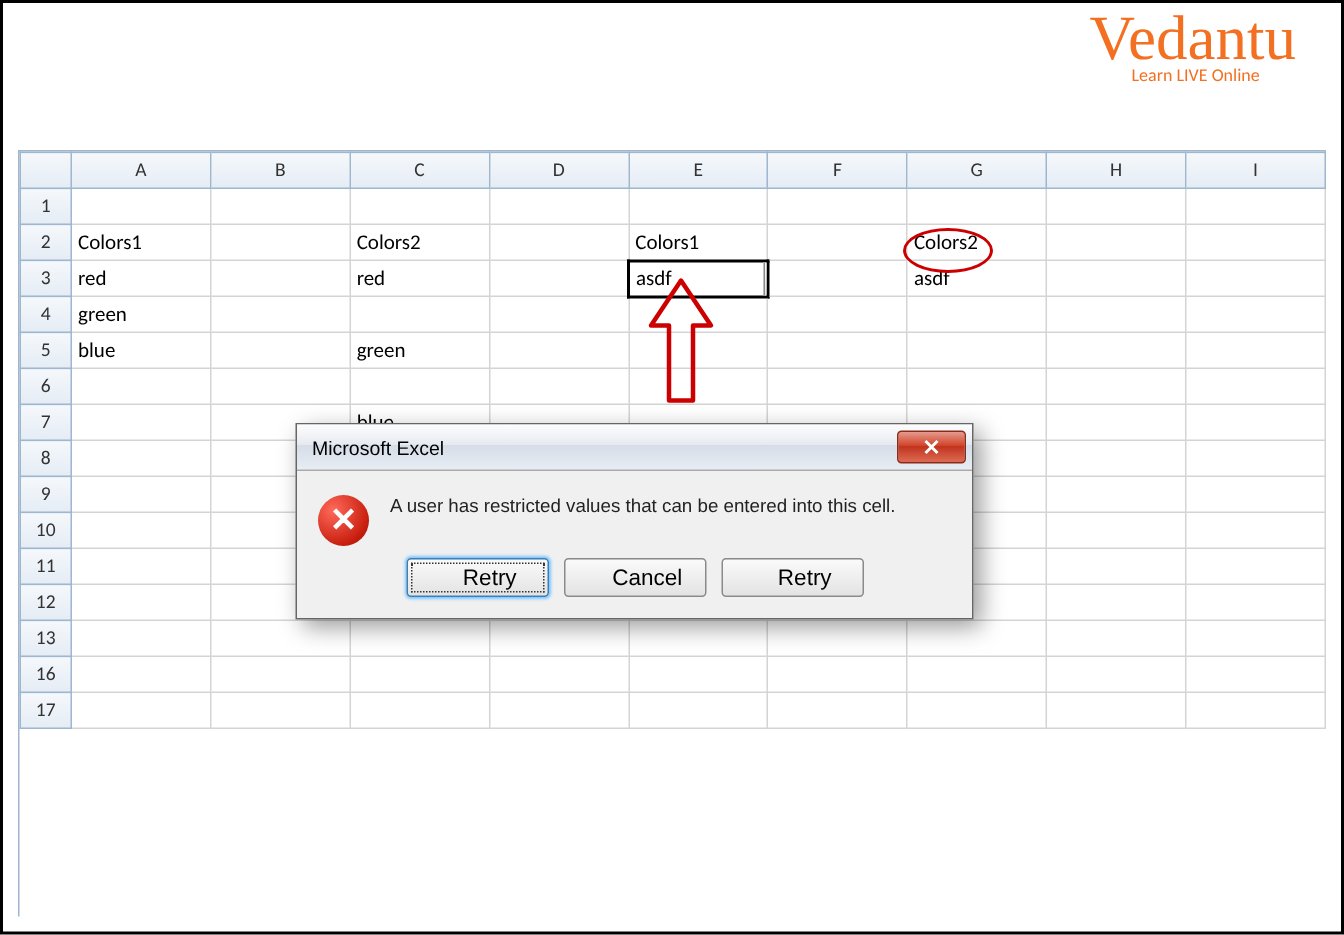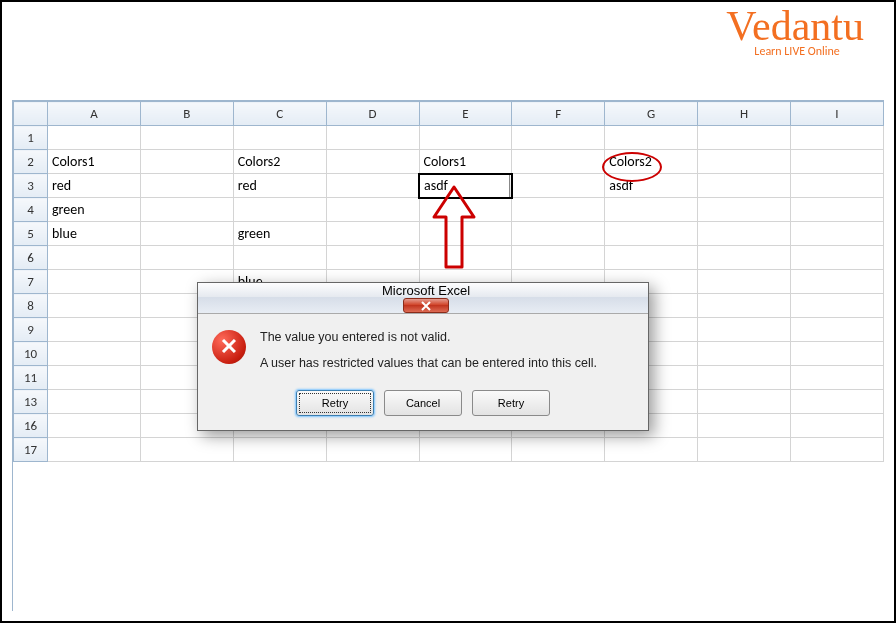--- a/index.html
+++ b/index.html
@@ -122,21 +122,20 @@
   }
   .dialog-title {
     display: flex;
     align-items: center;
     justify-content: space-between;
     height: 30px;
     padding: 0 4px 0 10px;
     background: linear-gradient(#fdfdfe, #e6eaf0 45%, #d6dde8 46%, #e8edf4);
     border-bottom: 1px solid #aaa;
     font-size: 13px;
-    flex-direction: column;
   }
   .close-btn {
     width: 44px;
     height: 20px;
     background: linear-gradient(#e59a8e, #d1452a 45%, #c0311b 46%, #dd6b54);
     border: 1px solid #8b2c1a;
     border-radius: 3px;
     color: #fff;
     display: flex;
     align-items: center;
@@ -173,24 +172,25 @@
     justify-content: center;
     gap: 10px;
     padding: 4px 0 14px 0;
   }
   .dlg-btn {
     min-width: 76px;
     height: 24px;
     background: linear-gradient(#fafafa, #e3e3e3);
     border: 1px solid #8a8a8a;
     border-radius: 3px;
-    font-size: 11px;
+    font-size: 15px;
     display: flex;
     align-items: center;
     justify-content: center;
+    padding-left: 17px;
   }
   .dlg-btn.focus {
     outline: 1px dotted #333;
     outline-offset: -4px;
     border: 1px solid #3c7fb1;
     box-shadow: 0 0 2px 1px #7fc5ff;
   }
   .corner-cell { width:34px; background:linear-gradient(#f5f8fb,#e4ecf5); border:1px solid #9eb6ce;}
 </style>
 </head>
@@ -331,20 +331,32 @@
           <td class=""></td>
           <td class=""></td>
           <td class=""></td>
           <td class=""></td>
           <td class=""></td>
           <td class=""></td>
           <td class=""></td>
         </tr>
         <tr>
           <th class="rowhdr">11</th>
+          <td class=""></td>
+          <td class=""></td>
+          <td class=""></td>
+          <td class=""></td>
+          <td class=""></td>
+          <td class=""></td>
+          <td class=""></td>
+          <td class=""></td>
+          <td class=""></td>
+        </tr>
+        <tr>
+          <th class="rowhdr">12</th>
           <td class=""></td>
           <td class=""></td>
           <td class=""></td>
           <td class=""></td>
           <td class=""></td>
           <td class=""></td>
           <td class=""></td>
           <td class=""></td>
           <td class=""></td>
         </tr>
@@ -399,21 +411,20 @@
     <span>Microsoft Excel</span>
     <div class="close-btn">
       <svg width="12" height="12">
           <path d="M2 2 L10 10 M10 2 L2 10" stroke="#fff" stroke-width="2"></path>
         </svg>
     </div>
   </div>
   <div class="dialog-body">
     <div class="err-icon">✕</div>
     <div class="dialog-msg">
-      <p>The value you entered is not valid.</p>
       <p>A user has restricted values that can be entered into this cell.</p>
     </div>
   </div>
   <div class="dialog-buttons">
     <div class="dlg-btn focus">Retry</div>
     <div class="dlg-btn">Cancel</div>
     <div class="dlg-btn">Retry</div>
   </div>
 </div>
 

